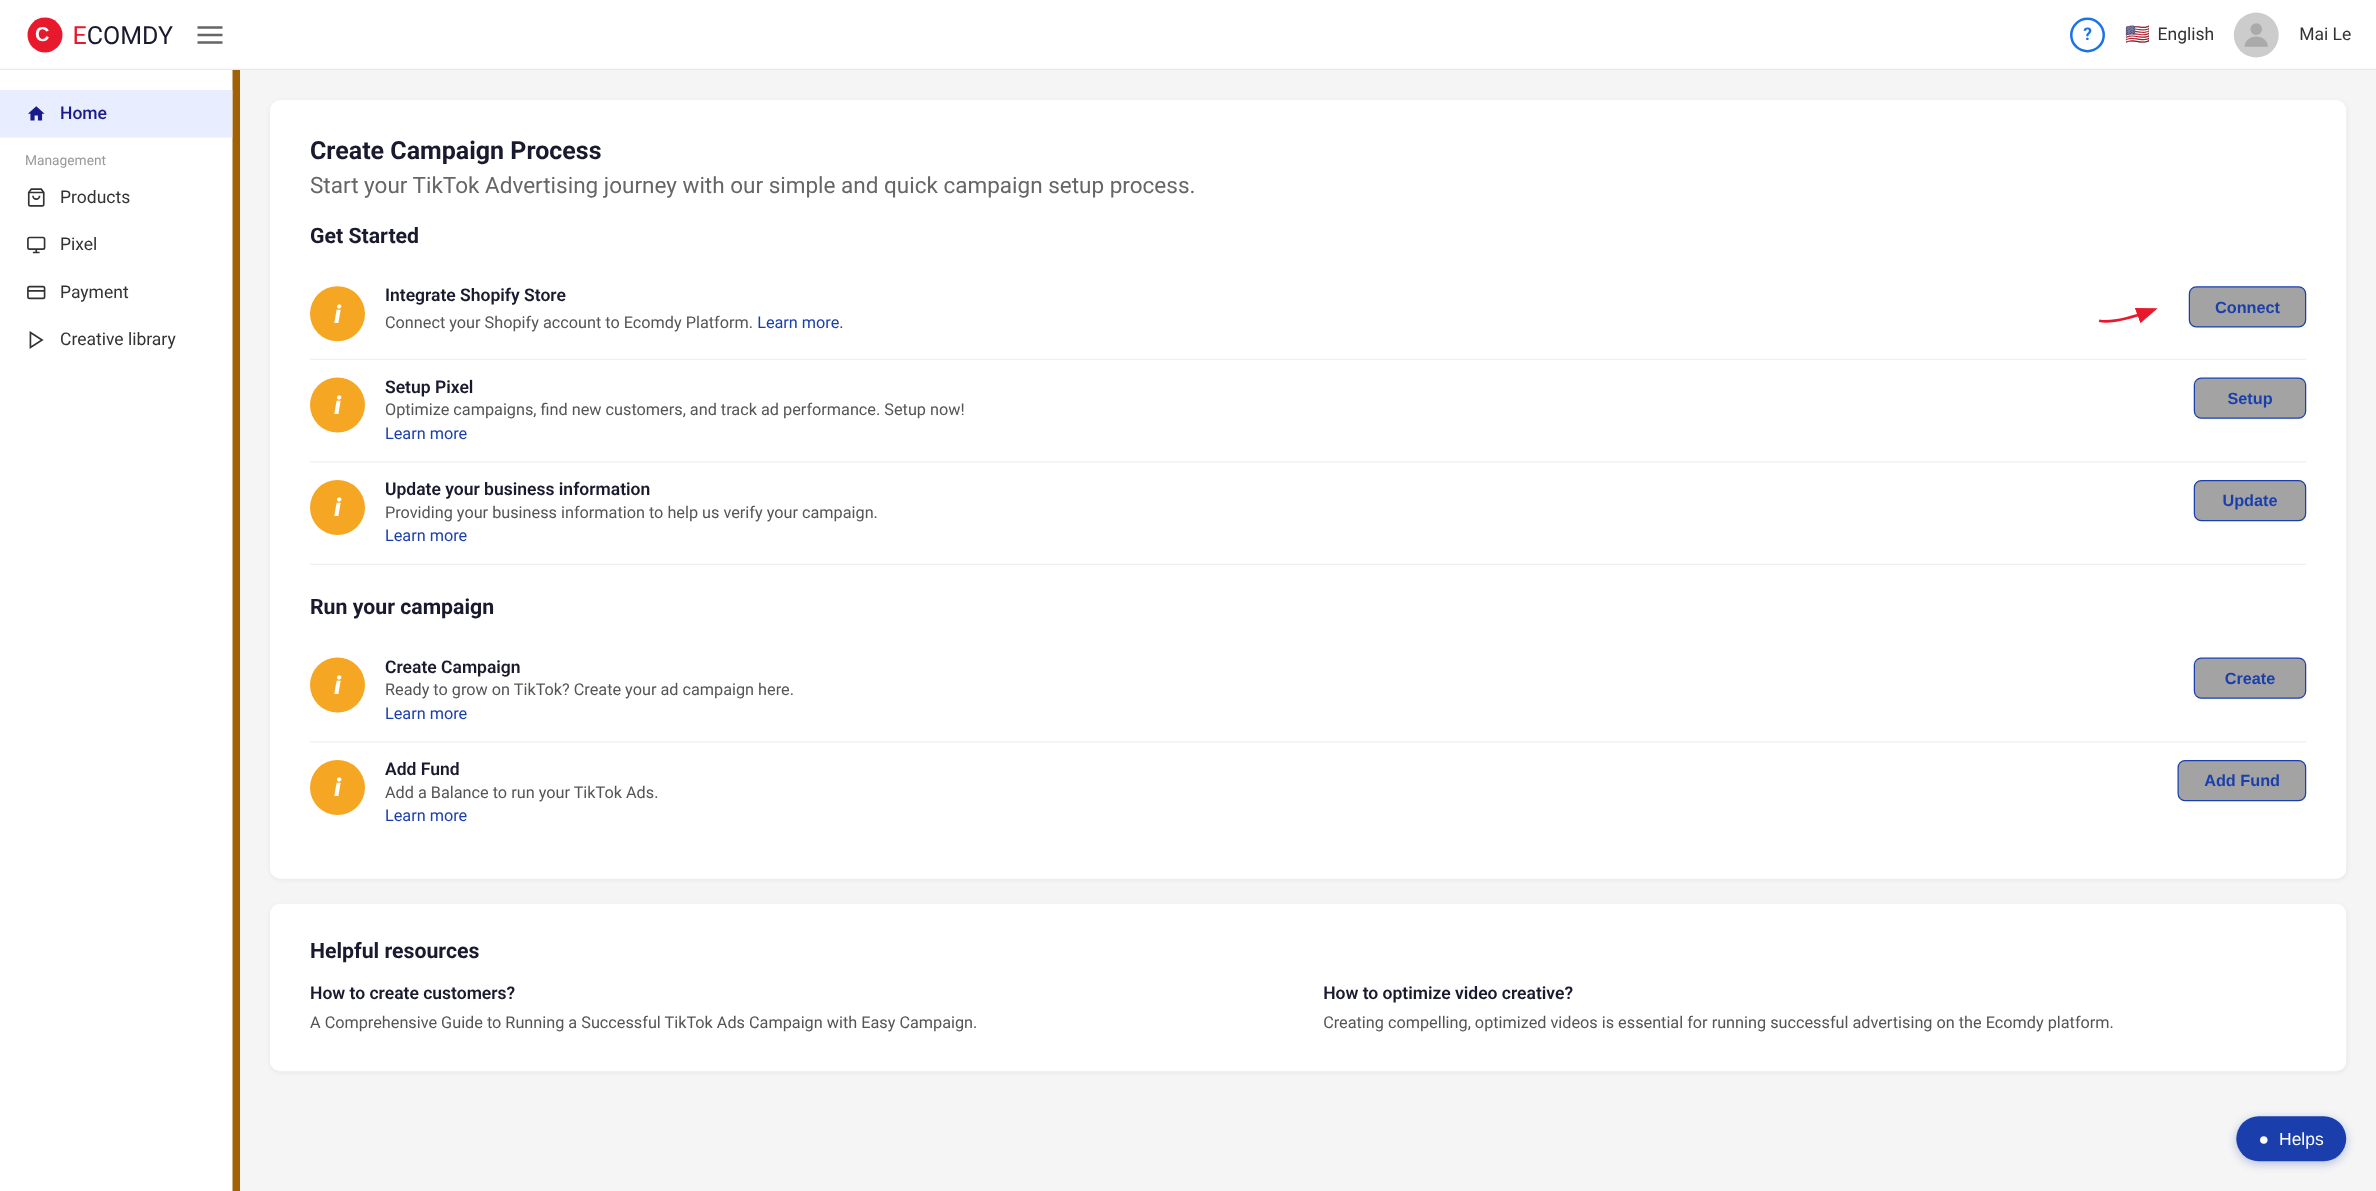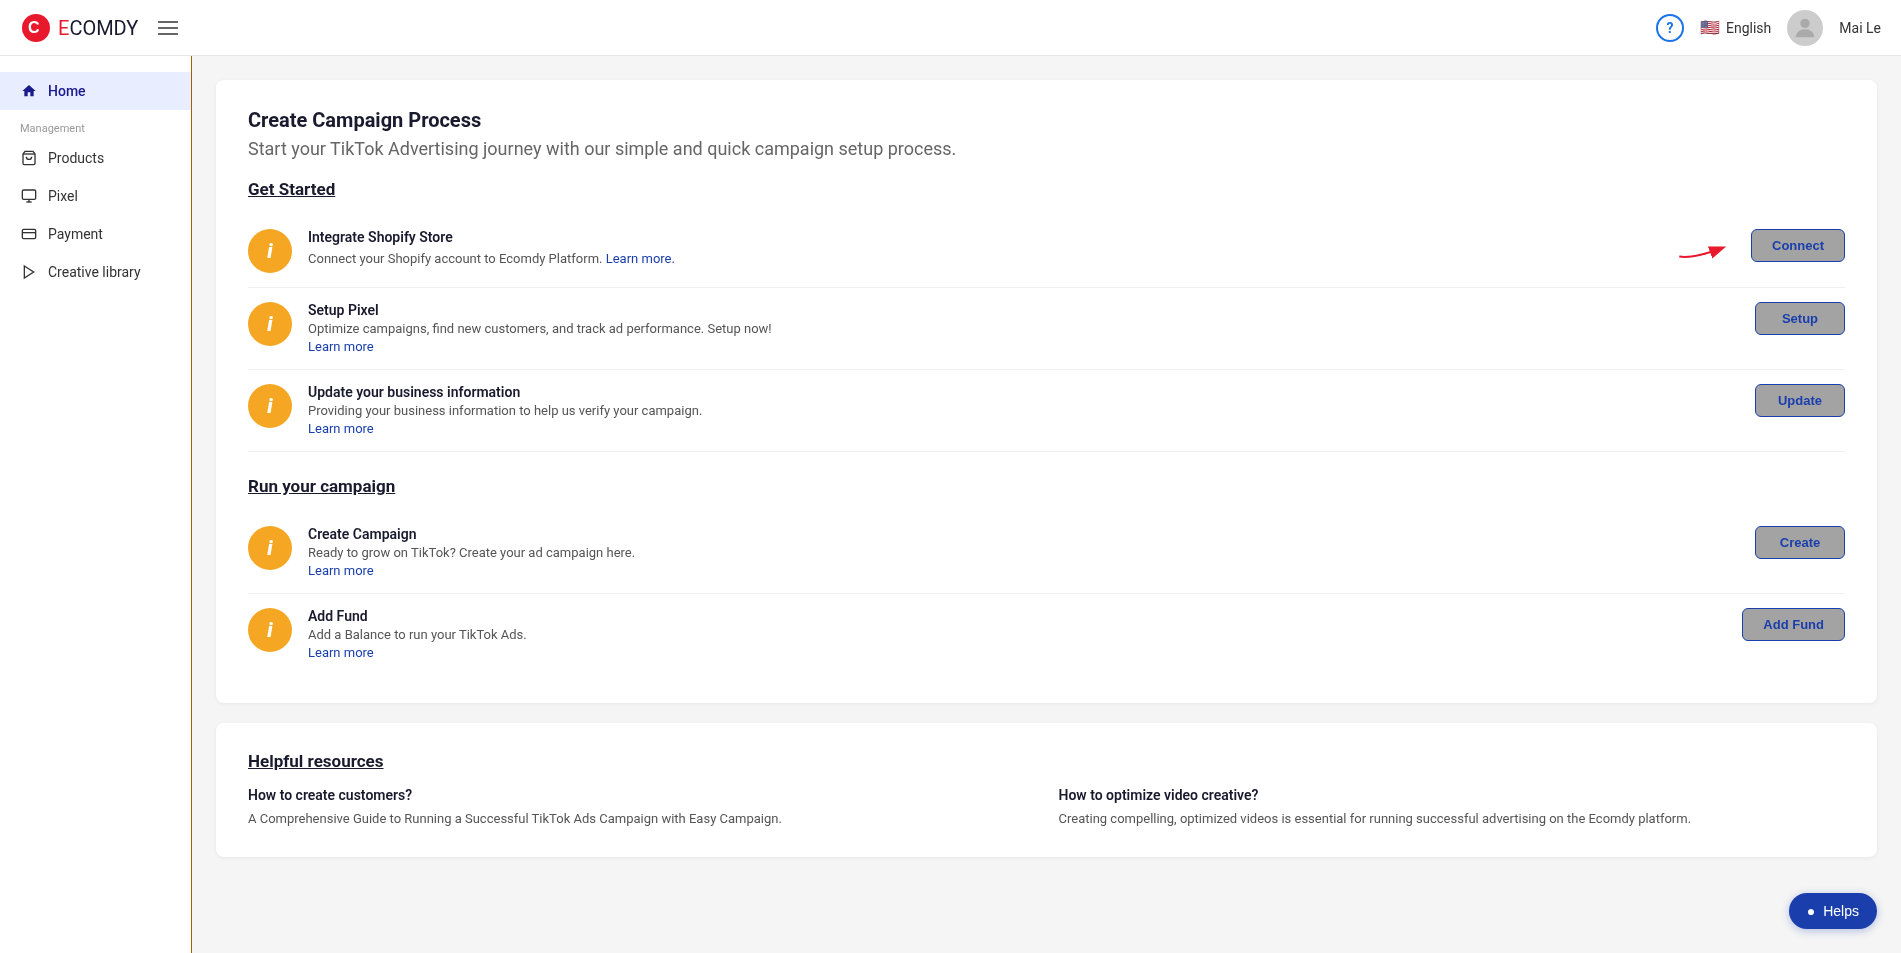--- a/index.html
+++ b/index.html
@@ -33,21 +33,21 @@
     .user-avatar svg { width: 28px; height: 28px; fill: #888; }
     .user-name { font-size: 14px; color: #333; }
 
     
     .layout { display: flex; margin-top: 56px; height: calc(100vh - 56px); }
 
     
     .sidebar {
       width: 192px;
       background: #fff;
-      border-right: 1px solid #a16207;
+      border-right: 6px solid #a16207;
       padding: 16px 0;
       flex-shrink: 0;
       overflow-y: auto;
     }
     .sidebar-item {
       display: flex;
       align-items: center;
       gap: 10px;
       padding: 10px 20px;
       cursor: pointer;
@@ -66,21 +66,21 @@
     .card {
       background: #fff;
       border-radius: 8px;
       padding: 28px 32px;
       margin-bottom: 20px;
       box-shadow: 0 1px 4px rgba(0,0,0,0.06);
     }
     .card-title { font-size: 20px; font-weight: 700; color: #1a1a2e; margin-bottom: 6px; }
     .card-subtitle { font-size: 18px; color: #666; margin-bottom: 20px; }
 
-    .section-heading { font-size: 17px; font-weight: 700; color: #1a1a2e; margin-bottom: 16px; text-decoration: underline; }
+    .section-heading { font-size: 17px; font-weight: 700; color: #1a1a2e; margin-bottom: 16px; }
 
     
     .step-row {
       display: flex;
       align-items: flex-start;
       gap: 16px;
       padding: 14px 0;
       border-bottom: 1px solid #f0f0f0;
     }
     .step-row:last-child { border-bottom: none; }

